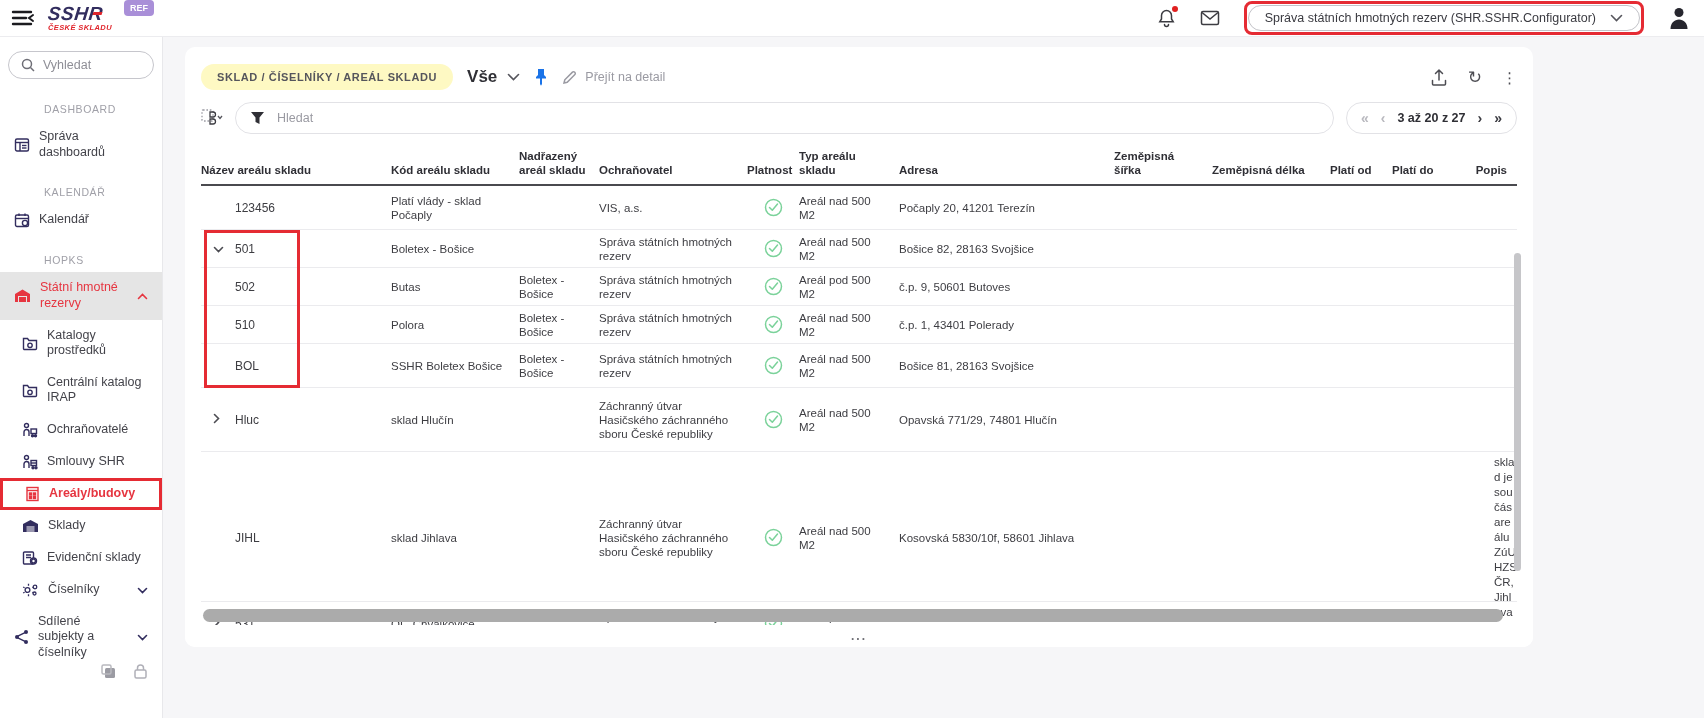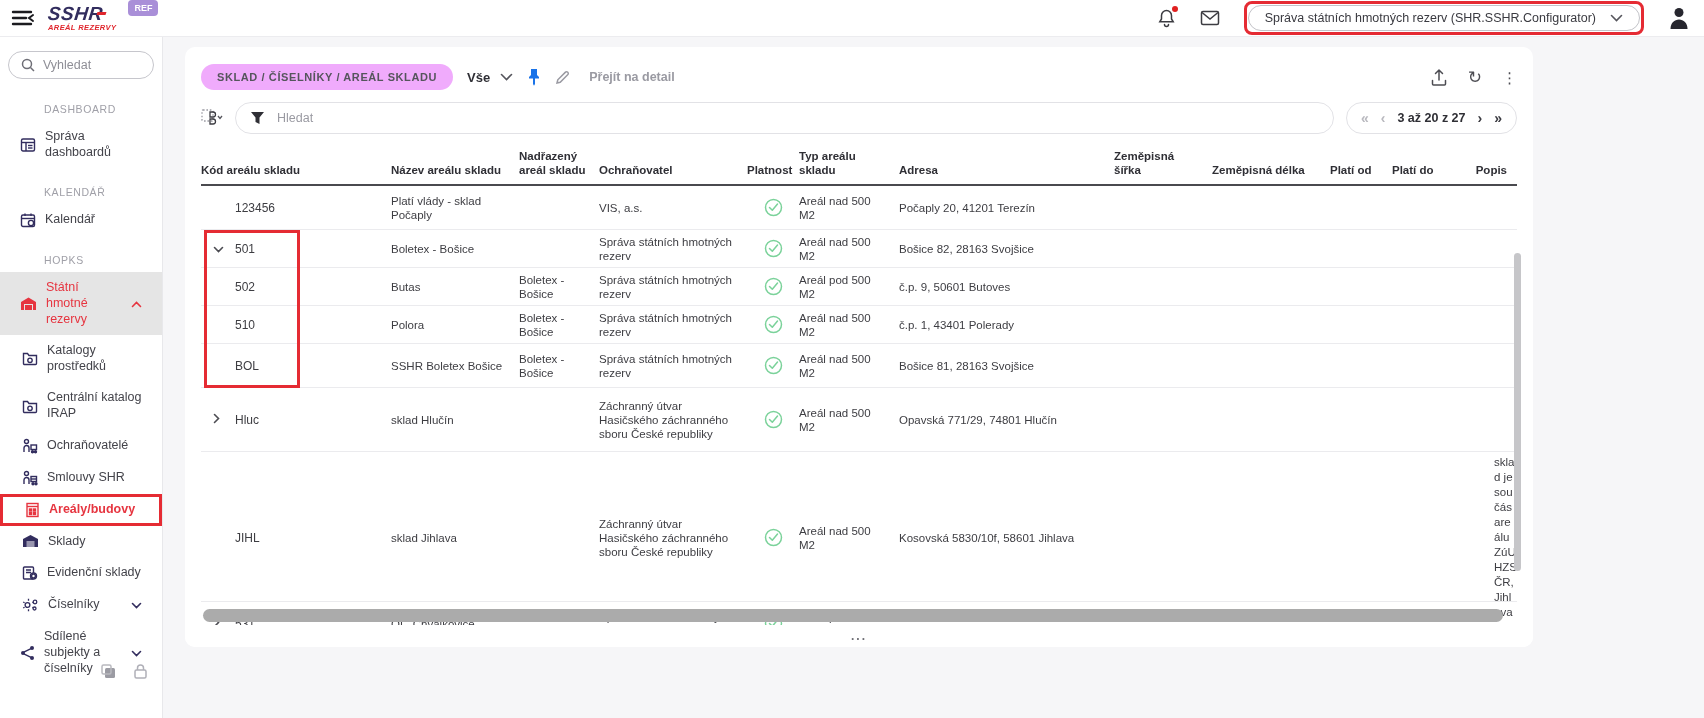--- a/index.html
+++ b/index.html
@@ -26,38 +26,38 @@
   
   .app{ display:flex; height:681px;}
   .sidebar{ width:163px; background:#fff; border-right:1px solid #e8e8eb; padding:12px 0 0 0; position:relative; flex:none;}
   .main{ flex:1; background:#f6f6f8; padding:10px 0 0 22px; position:relative;}
 
   
   .sb-search{ margin:2px 8px 6px 8px; display:flex; align-items:center; gap:8px; border:1px solid #c6c6cc; border-radius:16px; height:28px; padding:0 12px;}
   .sb-search input{ border:none; outline:none; width:100%; font-size:12.5px; font-family:inherit; color:#555; background:transparent;}
   .sb-search input::placeholder{ color:#8e8e96;}
   .sec-label{ color:#a0a0a8; font-size:10.5px; letter-spacing:.6px; padding:18px 10px 6px 10px; font-weight:400;margin-left:34px;}
-  .sitem{ display:flex; align-items:center; gap:9px; padding:8px 20px; font-size:12.5px; color:#43434a; cursor:pointer; position:relative;}
+  .sitem{ display:flex; align-items:center; gap:9px; padding:8px 14px; font-size:12.5px; color:#43434a; cursor:pointer; position:relative;}
   .sitem .icn{ color:var(--navy); flex:none;}
   .sitem.indent{ padding-left:22px;}
   .sitem .chev{ margin-left:auto; color:#6b6b72;}
   .sitem.active{ background:#e5e5e5; color:var(--red);}
   .sitem.active .icn, .sitem.active .chev{ color:var(--red);}
   .sitem.selected{ border:3px solid #e52b33; color:var(--red); font-weight:700; padding-top:5px; padding-bottom:5px;}
   .sitem.selected .icn{ color:var(--red);}
   .sitem .lbl{ line-height:1.25;}
   .sb-foot{ position:absolute; bottom:38px; right:14px; display:flex; gap:16px; color:#9b9ba3;}
 
   
   .card{ background:#fff; border-radius:10px; width:1348px; height:600px; padding:10px 16px 0 16px; position:relative; overflow:hidden;}
   .card-top{ display:flex; align-items:center; height:40px; gap:14px;}
-  .crumb{ background:#f0abfc; border-radius:15px; padding:7px 16px; color:#55555c; font-weight:700; font-size:11px; letter-spacing:.6px;}
+  .crumb{ background:#fef9c3; border-radius:15px; padding:7px 16px; color:#55555c; font-weight:700; font-size:11px; letter-spacing:.6px;}
   .view-sel{ display:flex; align-items:center; gap:10px; cursor:pointer;}
-  .view-val{ font-size:13px; font-weight:700; color:#2f2f35;}
-  .detail-link{ display:flex; align-items:center; gap:19px; color:#9a9aa2; font-weight:700; font-size:12.5px; cursor:pointer;}
+  .view-val{ font-size:17px; font-weight:700; color:#2f2f35;}
+  .detail-link{ display:flex; align-items:center; gap:8px; color:#9a9aa2; font-weight:400; font-size:12.5px; cursor:pointer;}
   .card-icons{ margin-left:auto; display:flex; align-items:center; gap:20px; color:#4c4c52;}
   .refresh-glyph{ font-size:17px; line-height:1; color:#4c4c52;}
   .kebab-glyph{ font-size:15px; line-height:1; color:#4c4c52; letter-spacing:0;}
 
   .filter-row{ display:flex; align-items:center; gap:12px; height:42px;}
   .search-pill{ flex:1; display:flex; align-items:center; gap:12px; border:1px solid #e2e2e6; border-radius:17px; height:32px; padding:0 14px;}
   .search-pill input{ border:none; outline:none; flex:1; font-family:inherit; font-size:12.5px; color:#555; background:transparent;}
   .search-pill input::placeholder{ color:#9a9aa2;}
   .pag-pill{ display:flex; align-items:center; gap:12px; border:1px solid #e2e2e6; border-radius:17px; height:32px; padding:0 14px; font-size:13px;}
   .pag-btn{ cursor:pointer; font-size:14px; font-weight:700;}
@@ -92,21 +92,21 @@
   <span class="burger icn">
     <svg width="24" height="18" viewBox="0 0 24 18" fill="none" stroke="#1b1b1f" stroke-width="2.4" stroke-linecap="round">
       <line x1="2" y1="3" x2="20" y2="3"></line>
         <line x1="2" y1="9" x2="15" y2="9"></line>
         <line x1="2" y1="15" x2="20" y2="15"></line>
       <path d="M22 6 l-4 3 l4 3" stroke-width="2"></path>
     </svg>
   </span>
   <div class="logo">
     <span class="logo-sshr">SSHR</span>
-    <span class="logo-sub">AREÁL REZERVY</span>
+    <span class="logo-sub">ČESKÉ SKLADU</span>
   </div>
   <span class="badge">REF</span>
 
   <div class="top-right">
     <span class="bell-wrap icn">
       <svg width="19" height="20" viewBox="0 0 19 20" fill="none" stroke="#3c3c42" stroke-width="1.5" stroke-linecap="round">
         <path d="M9.5 2.5 a5 5 0 0 1 5 5 v3.5 l1.7 2.8 H2.8 l1.7 -2.8 V7.5 a5 5 0 0 1 5 -5z"></path>
         <path d="M7.5 16.5 a2 2 0 0 0 4 0"></path>
       </svg>
       <span class="bell-dot"></span>
@@ -374,22 +374,22 @@
           <span class="pag-btn pag-dis">«</span>
           <span class="pag-btn pag-dis">‹</span>
           <span class="pag-label">3 až 20 z 27</span>
           <span class="pag-btn pag-en">›</span>
           <span class="pag-btn pag-en">»</span>
         </div>
       </div>
 
       <div class="table-wrap">
         <div class="thead">
+            <div class="th">Název areálu skladu</div>
             <div class="th">Kód areálu skladu</div>
-            <div class="th">Název areálu skladu</div>
             <div class="th">Nadřazený areál skladu</div>
             <div class="th">Ochraňovatel</div>
             <div class="th">Platnost</div>
             <div class="th">Typ areálu skladu</div>
             <div class="th">Adresa</div>
             <div class="th">Zeměpisná šířka</div>
             <div class="th">Zeměpisná délka</div>
             <div class="th">Platí od</div>
             <div class="th">Platí do</div>
             <div class="th right">Popis</div>

